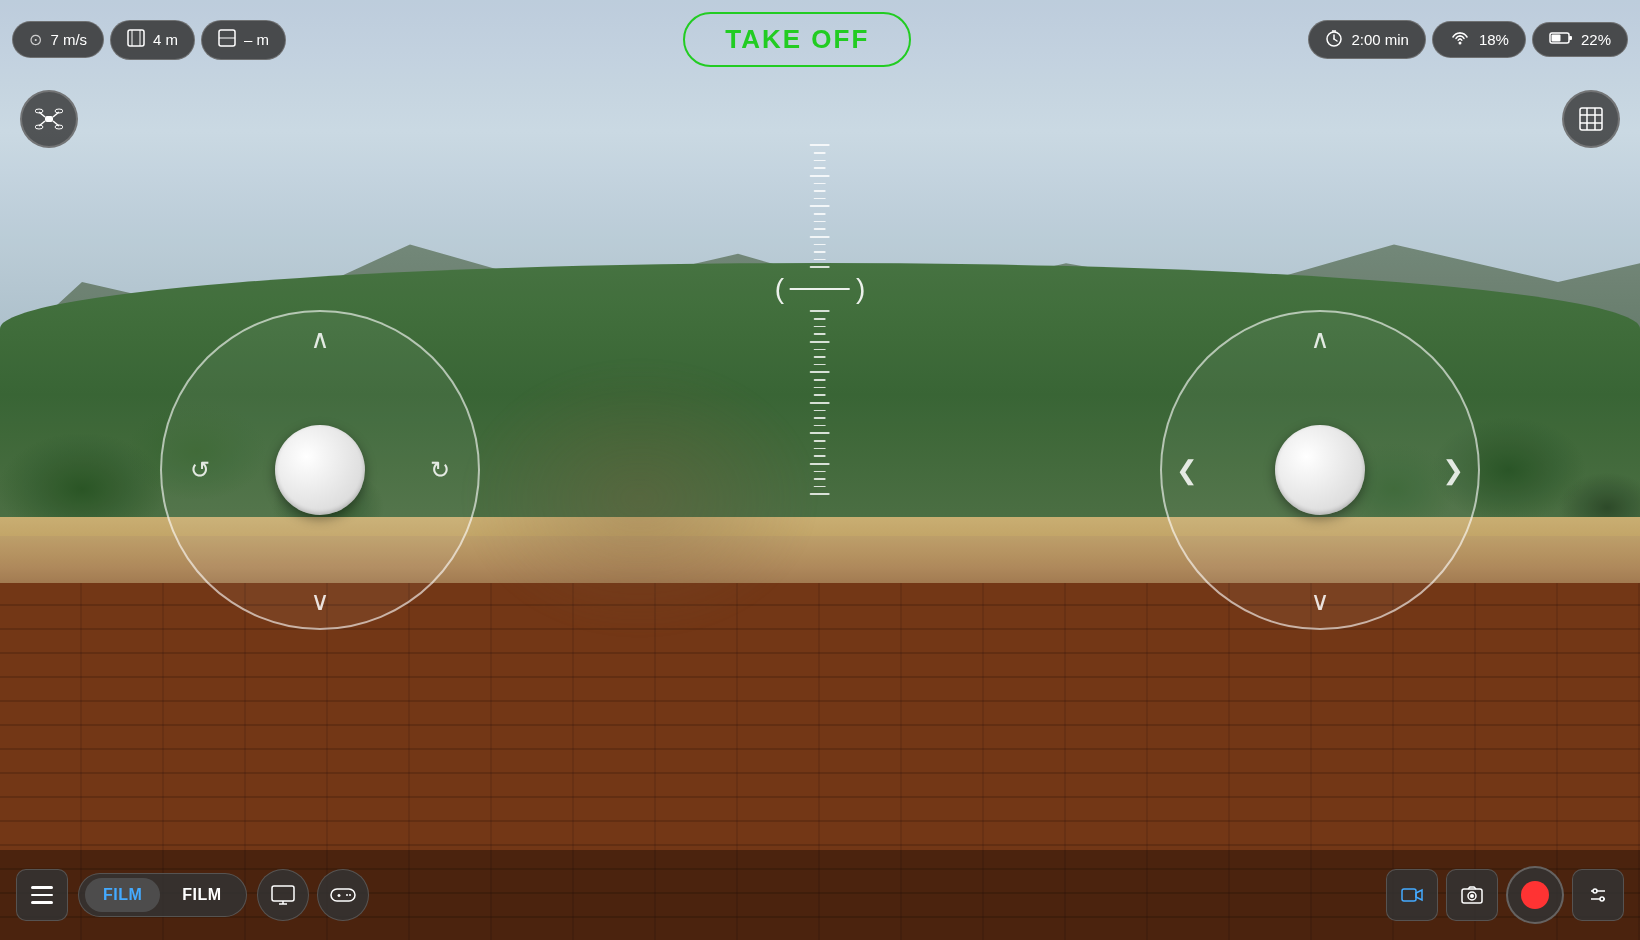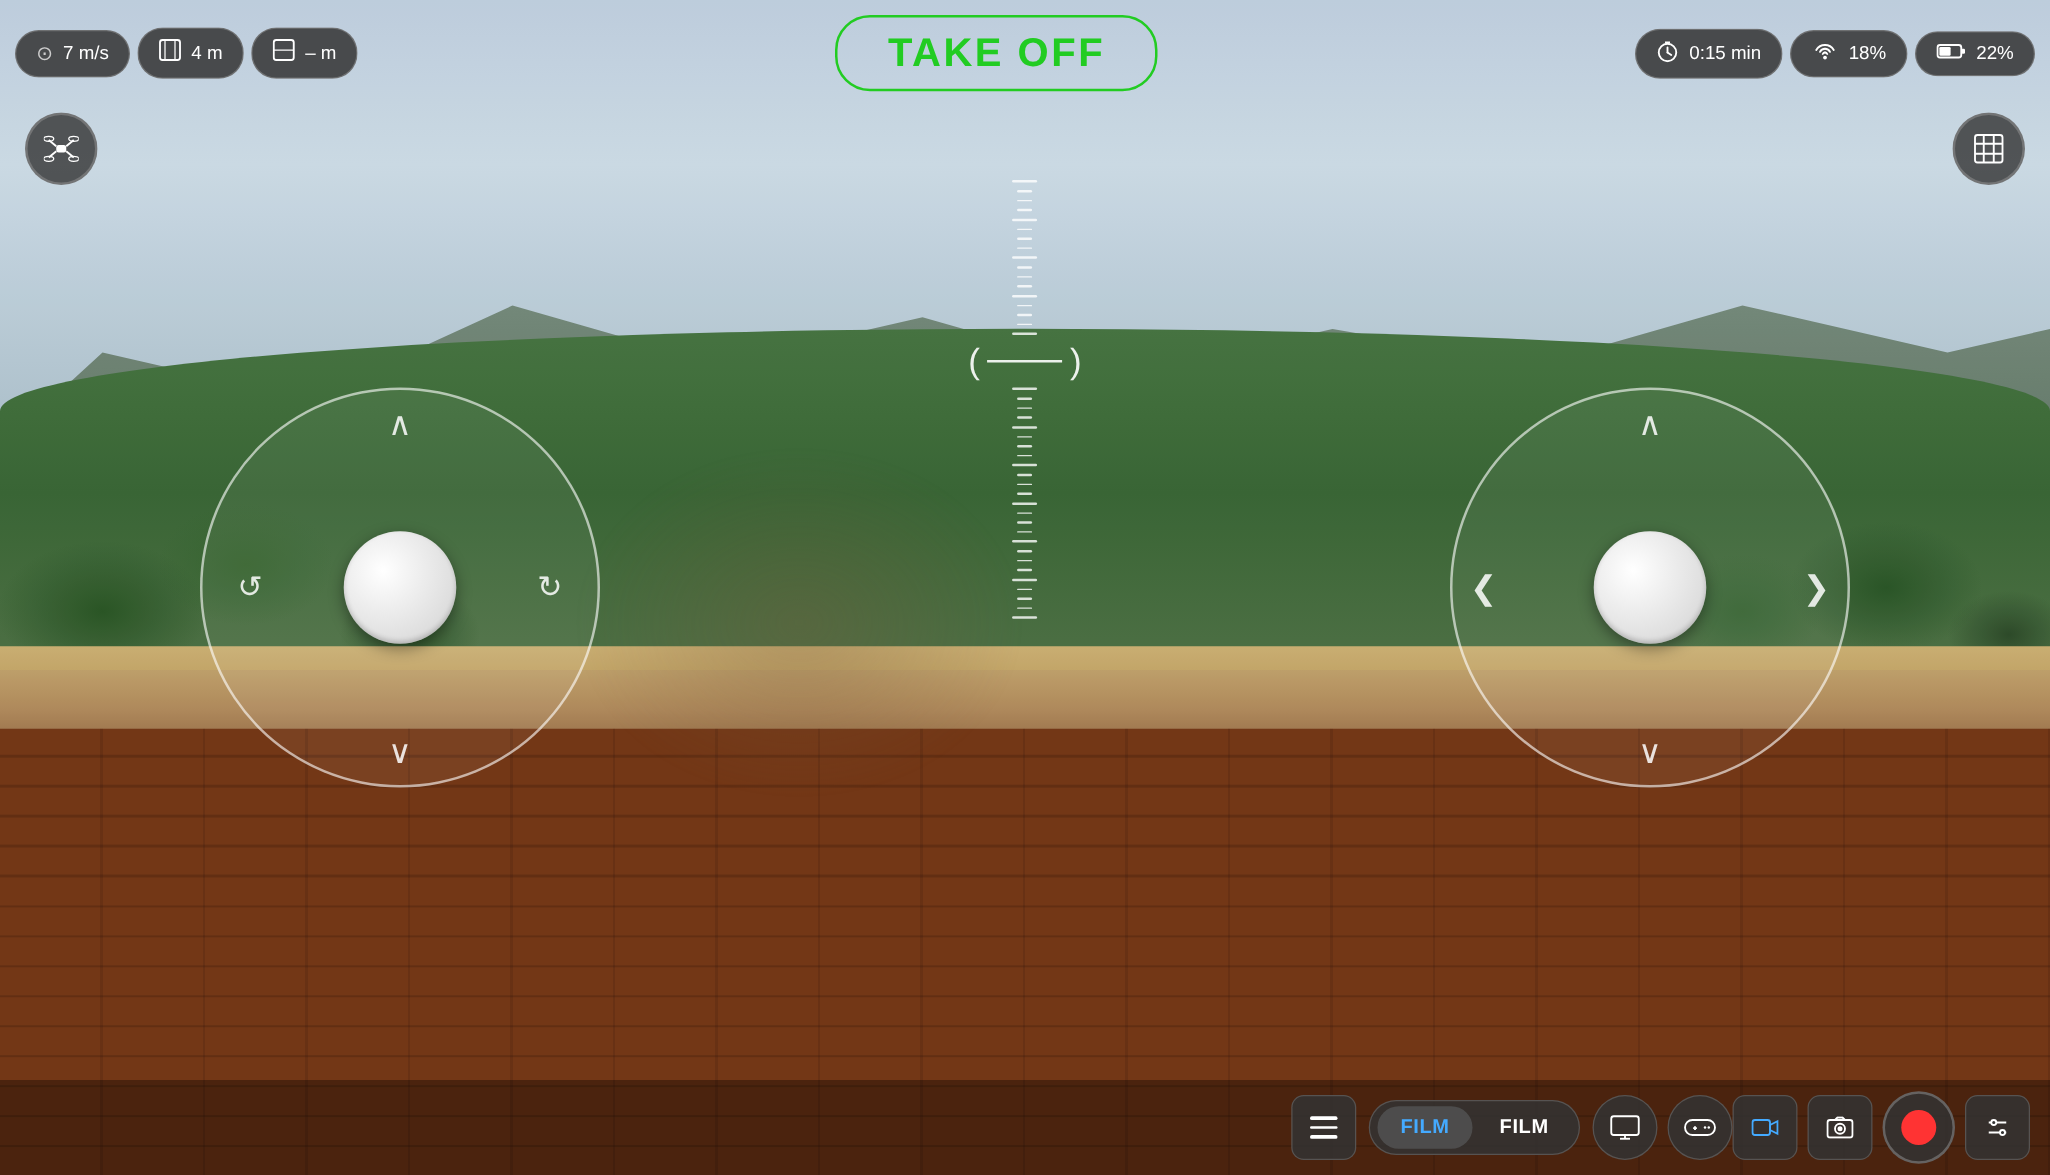--- a/index.html
+++ b/index.html
@@ -160,21 +160,21 @@
       color: #ccc;
       font-size: 16px;
     }
 
     .take-off-btn {
       background: transparent;
       border: 2.5px solid #22cc22;
       border-radius: 28px;
       padding: 10px 40px;
       color: #22cc22;
-      font-size: 32px;
+      font-size: 26px;
       font-weight: 700;
       letter-spacing: 2px;
       cursor: pointer;
       font-family: inherit;
     }
 
     .hud-right-stats {
       display: flex;
       gap: 6px;
       align-items: center;
@@ -333,24 +333,24 @@
       color: rgba(255,255,255,0.85);
       font-size: 24px;
     }
 
     
     .bottom-bar {
       position: absolute;
       bottom: 0;
       left: 0;
       right: 0;
-      height: 76px;
-      display: flex;
-      align-items: center;
-      justify-content: flex-end;
+      height: 90px;
+      display: flex;
+      align-items: center;
+      justify-content: space-between;
       padding: 0 16px;
       z-index: 100;
       background: rgba(0,0,0,0.35);
     }
 
     .bottom-left {
       display: flex;
       align-items: center;
       gap: 10px;
     }
@@ -548,21 +548,21 @@
   <div class="hud-right-stats">
     <div class="stat-pill">
       <span>
         <svg width="18" height="18" viewBox="0 0 18 18" fill="none">
           <circle cx="9" cy="10" r="7" stroke="white" stroke-width="1.5"></circle>
           <line x1="9" y1="10" x2="9" y2="6" stroke="white" stroke-width="1.5" stroke-linecap="round"></line>
           <line x1="9" y1="10" x2="12" y2="12" stroke="white" stroke-width="1.5" stroke-linecap="round"></line>
           <line x1="7" y1="2" x2="11" y2="2" stroke="white" stroke-width="1.5"></line>
         </svg>
       </span>
-      <span>0:15 min</span>
+      <span>2:00 min</span>
     </div>
     <div class="stat-pill">
       <span>
         <svg width="22" height="16" viewBox="0 0 22 16" fill="none">
           <path d="M11 3 C8 3 5.5 4.5 4 7" stroke="white" stroke-width="1.5" stroke-linecap="round" fill="none"></path>
           <path d="M11 3 C14 3 16.5 4.5 18 7" stroke="white" stroke-width="1.5" stroke-linecap="round" fill="none"></path>
           <path d="M11 6 C9.2 6 7.7 7 7 8.5" stroke="white" stroke-width="1.5" stroke-linecap="round" fill="none"></path>
           <path d="M11 6 C12.8 6 14.3 7 15 8.5" stroke="white" stroke-width="1.5" stroke-linecap="round" fill="none"></path>
           <path d="M11 9 C10.2 9 9.5 9.5 9.2 10.2" stroke="white" stroke-width="1.5" stroke-linecap="round" fill="none"></path>
           <path d="M11 9 C11.8 9 12.5 9.5 12.8 10.2" stroke="white" stroke-width="1.5" stroke-linecap="round" fill="none"></path>

